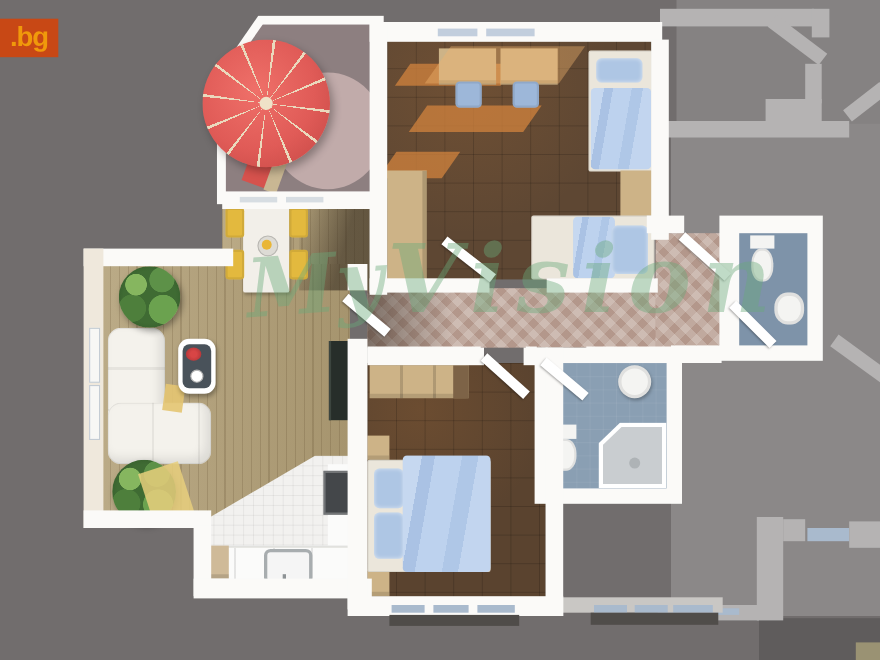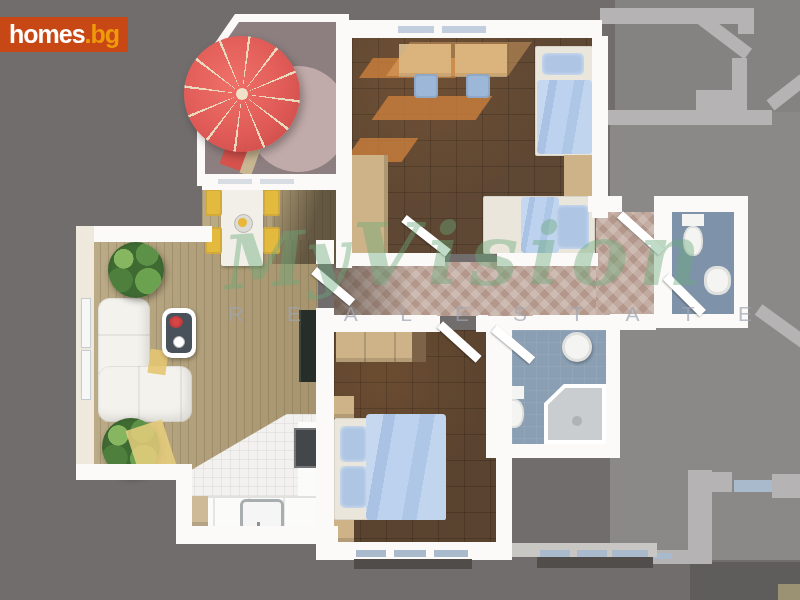--- a/index.html
+++ b/index.html
@@ -217,20 +217,18 @@
   <div class="leaf" style="left:314px;top:266px;width:50px;height:9px;transform:rotate(40deg);"></div>
   <div class="leaf" style="left:440px;top:320px;width:52px;height:9px;transform:rotate(42deg);"></div>
   <div class="leaf" style="left:494px;top:324px;width:50px;height:9px;transform:rotate(40deg);"></div>
   <div class="leaf" style="left:666px;top:272px;width:52px;height:9px;transform:rotate(45deg);"></div>
   <div class="leaf" style="left:620px;top:210px;width:56px;height:9px;transform:rotate(42deg);"></div>
 
   <div class="parasol" style="left:184px;top:36px;width:116px;height:116px;"></div>
 
   <div class="wm-script" style="left:224px;top:222px;font-size:74px;transform:rotate(-4deg);">My</div>
   <div class="wm-script" style="left:352px;top:212px;font-size:86px;letter-spacing:10px;">Vision</div>
-  <div class="wm-gray" style="left:228px;top:302px;font-size:21px;letter-spacing:14px;word-spacing:10px;">R E A L   E S T A T E</div>
 
   <div id="logo">
-    <span style="color:#ffffff;">homes</span>
       <span style="color:#f0990b;">.bg</span>
   </div>
 
 </div>
 
 </body></html>

